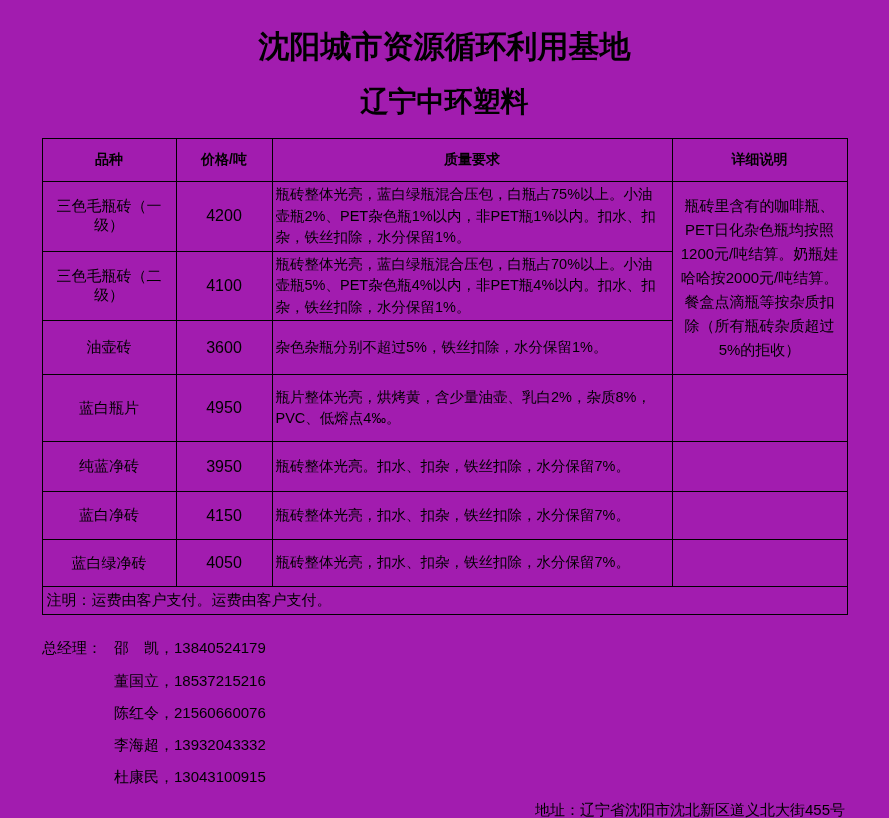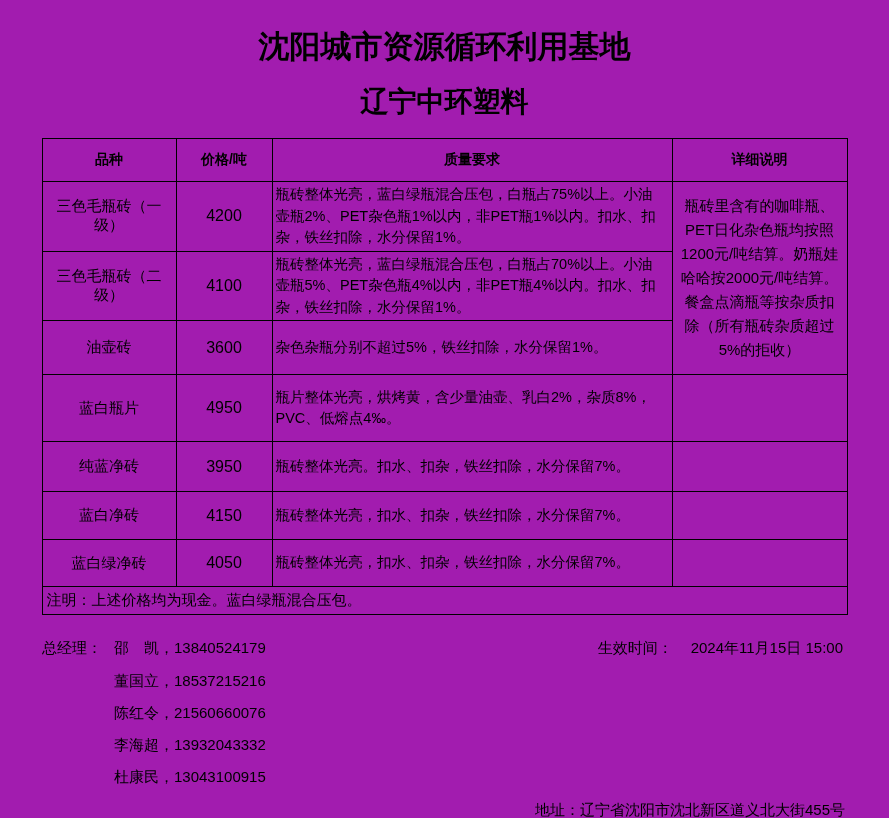--- a/index.html
+++ b/index.html
@@ -169,35 +169,31 @@
         <td class="quality-cell">瓶砖整体光亮，扣水、扣杂，铁丝扣除，水分保留7%。</td>
         <td class="detail-cell"></td>
       </tr>
       <tr class="r7">
         <td class="variety-cell">蓝白绿净砖</td>
         <td class="price-cell">4050</td>
         <td class="quality-cell">瓶砖整体光亮，扣水、扣杂，铁丝扣除，水分保留7%。</td>
         <td class="detail-cell"></td>
       </tr>
       <tr>
-        <td class="note-cell" colspan="4">注明：上述价格均为现金。蓝白绿瓶混合压包。</td>
+        <td class="note-cell" colspan="4">注明：运费由客户支付。运费由客户支付。</td>
       </tr>
     </tbody>
   </table>
 
   <div class="footer">
     <div class="footer-row1">
       <div class="manager-group">
         <span class="manager-label">总经理：</span>
         <span class="contact-line"><span>邵　凯</span><span>，</span><span>13840524179</span></span>
       </div>
-      <div class="effective-group">
-        <span class="effective-label">生效时间：</span>
-        <span>2024年11月15日 15:00</span>
-      </div>
     </div>
 
     <div class="contact-line contact-indent"><span>董国立</span><span>，</span><span>18537215216</span></div>
     <div class="contact-line contact-indent"><span>陈红令</span><span>，</span><span>21560660076</span></div>
     <div class="contact-line contact-indent"><span>李海超</span><span>，</span><span>13932043332</span></div>
     <div class="contact-line contact-indent"><span>杜康民</span><span>，</span><span>13043100915</span></div>
 
     <div class="address-line">地址：辽宁省沈阳市沈北新区道义北大街455号</div>
   </div>
 

